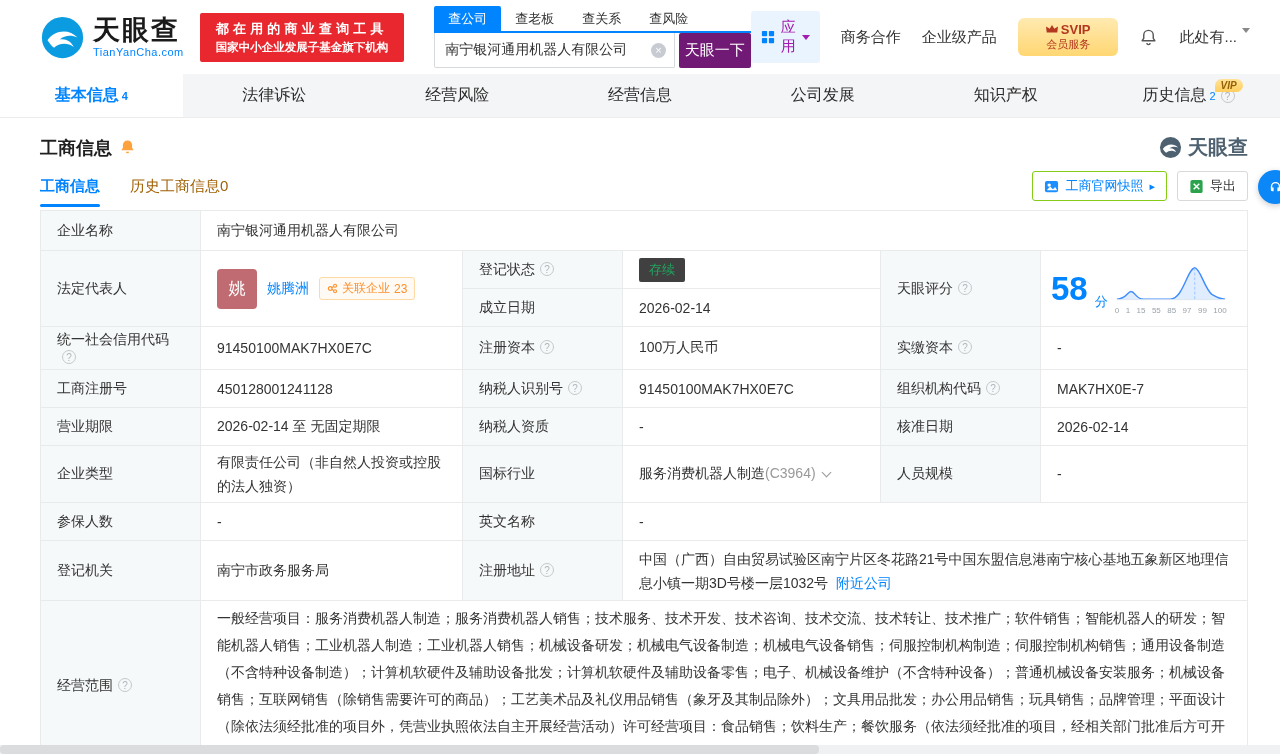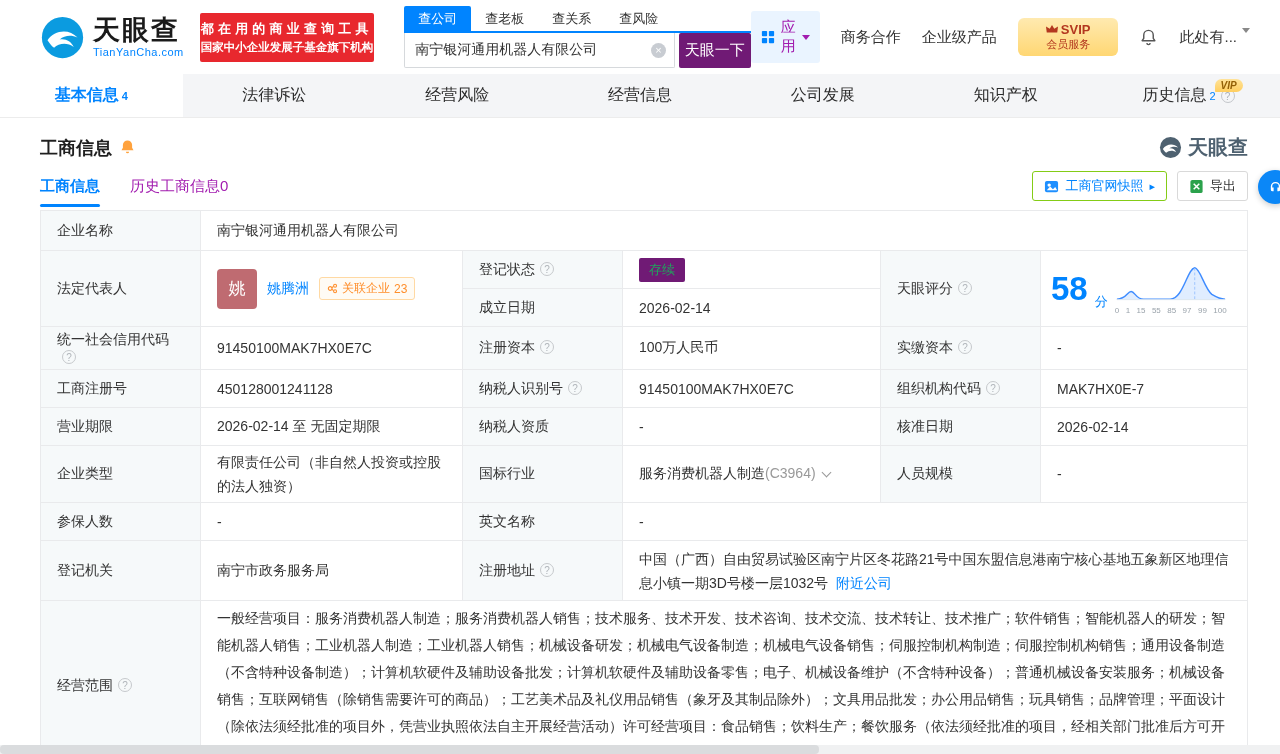--- a/index.html
+++ b/index.html
@@ -4,21 +4,21 @@
 <style>
   * { margin:0; padding:0; box-sizing:border-box; }
   html,body { width:1280px; height:754px; overflow:hidden; background:#fff;
     font-family:"Liberation Sans", sans-serif; color:#333; }
 
   
   .header { height:74px; display:flex; align-items:center; padding:0 30px 0 40px; background:#fff; }
   .logo { display:flex; align-items:center; gap:8px; cursor:pointer; }
   .logo-cn { font-size:27px; font-weight:bold; color:#1a1a1a; letter-spacing:2px; line-height:1.1; }
   .logo-en { font-size:11px; color:#0084ff; letter-spacing:.5px; }
-  .slogan { margin-left:16px; background:#e8282e; color:#fff; padding:6px 1px; border-radius:2px; }
+  .slogan { margin-left:16px; background:#e8282e; color:#fff; padding:6px 16px; border-radius:2px; }
   .slogan .s1 { font-size:13px; font-weight:bold; letter-spacing:4.2px; line-height:20px; white-space:nowrap; }
   .slogan .s2 { font-size:11.5px; line-height:17px; white-space:nowrap;font-weight:bold; }
 
   .search-area { margin-left:30px; width:398px; }
   .search-tabs { display:flex; border-bottom:2px solid #0084ff; }
   .search-tab { padding:4px 14px 3px; font-size:13px; color:#333; cursor:pointer; }
   .search-tab.active { background:#0084ff; color:#fff; border-radius:2px 2px 0 0; }
   .search-row { display:flex; margin-top:0; }
   .input-wrap { position:relative; flex:1; }
   .input-wrap input { width:100%; height:35px; border:1px solid #d6d9dc; border-top:none; border-radius:0 0 2px 2px;
@@ -54,41 +54,41 @@
     border-radius:8px 8px 8px 1px; }
 
   
   .main { padding:0 32px 0 40px; }
   .section-head { display:flex; align-items:center; justify-content:space-between; padding:16px 0 8px; }
   .sec-title { display:flex; align-items:center; gap:7px; font-size:18px; font-weight:bold; color:#1f1f1f; }
   .watermark { display:flex; align-items:center; gap:6px; color:#4e6170; font-size:20px; font-weight:bold; }
 
   .subtab-row { display:flex; align-items:flex-end; justify-content:space-between; height:38px; }
   .subtabs { display:flex; gap:30px; }
-  .subtab { font-size:15px; color:#a21caf; padding-bottom:11px; position:relative; cursor:pointer; }
+  .subtab { font-size:15px; color:#a16207; padding-bottom:11px; position:relative; cursor:pointer; }
   .subtab.active { color:#0084ff; font-weight:bold; }
   .subtab.active::after { content:""; position:absolute; left:0; right:0; bottom:0; height:3px;
     background:#0084ff; border-radius:2px; }
   .actions { display:flex; gap:10px; margin-bottom:6px; }
   .btn { display:flex; align-items:center; gap:6px; height:30px; border-radius:3px; background:#fff;
     font-size:13px; padding:0 11px; cursor:pointer; }
   .btn-snapshot { border:1px solid #84cc16; color:#0084ff; }
   .btn-export { border:1px solid #d9d9d9; color:#333; }
   .arrow-r { font-size:11px; }
 
   
   table.biz { width:100%; border-collapse:collapse; table-layout:fixed; margin-top:3px; }
   table.biz td { border:1px solid #e9eaec; font-size:14px; color:#333; padding:4px 16px; vertical-align:middle; }
   td.lbl { background:#f6f9fa; color:#454545; padding:4px 10px 4px 16px; }
   tr.rA td { height:40px; } tr.rB td { height:38px; } tr.rC td { height:56px; } tr.rD td { height:60px; }
   td.scope-cell { line-height:27px; padding:8px 16px; }
   .q { display:inline-block; width:14px; height:14px; line-height:13px; border:1px solid #c6c9cc;
     border-radius:50%; color:#b0b5ba; font-size:10px; text-align:center; margin-left:5px;
     vertical-align:1px; cursor:pointer; }
-  .badge-green { display:inline-block; background:#701a75; color:#21a35d; font-size:13px;
+  .badge-green { display:inline-block; background:#404040; color:#21a35d; font-size:13px;
     padding:3px 10px; border-radius:2px; }
   .rep-wrap { display:flex; align-items:center; }
   .avatar { width:40px; height:40px; border-radius:4px; background:#bf6b71; color:#fff; font-size:17px;
     display:flex; align-items:center; justify-content:center; cursor:pointer; flex:none; }
   .name-link { color:#0084ff; margin-left:10px; cursor:pointer; white-space:nowrap; }
   .rel-badge { margin-left:10px; display:inline-flex; align-items:center; gap:4px; border:1px solid #ffd9a3;
     background:#fffbf4; color:#ff8e2b; font-size:12px; padding:2px 7px; border-radius:3px;
     cursor:pointer; white-space:nowrap; }
   .score-wrap { display:flex; align-items:center; gap:7px; }
   .score-num { font-size:33px; font-weight:bold; color:#0084ff; line-height:1; }

